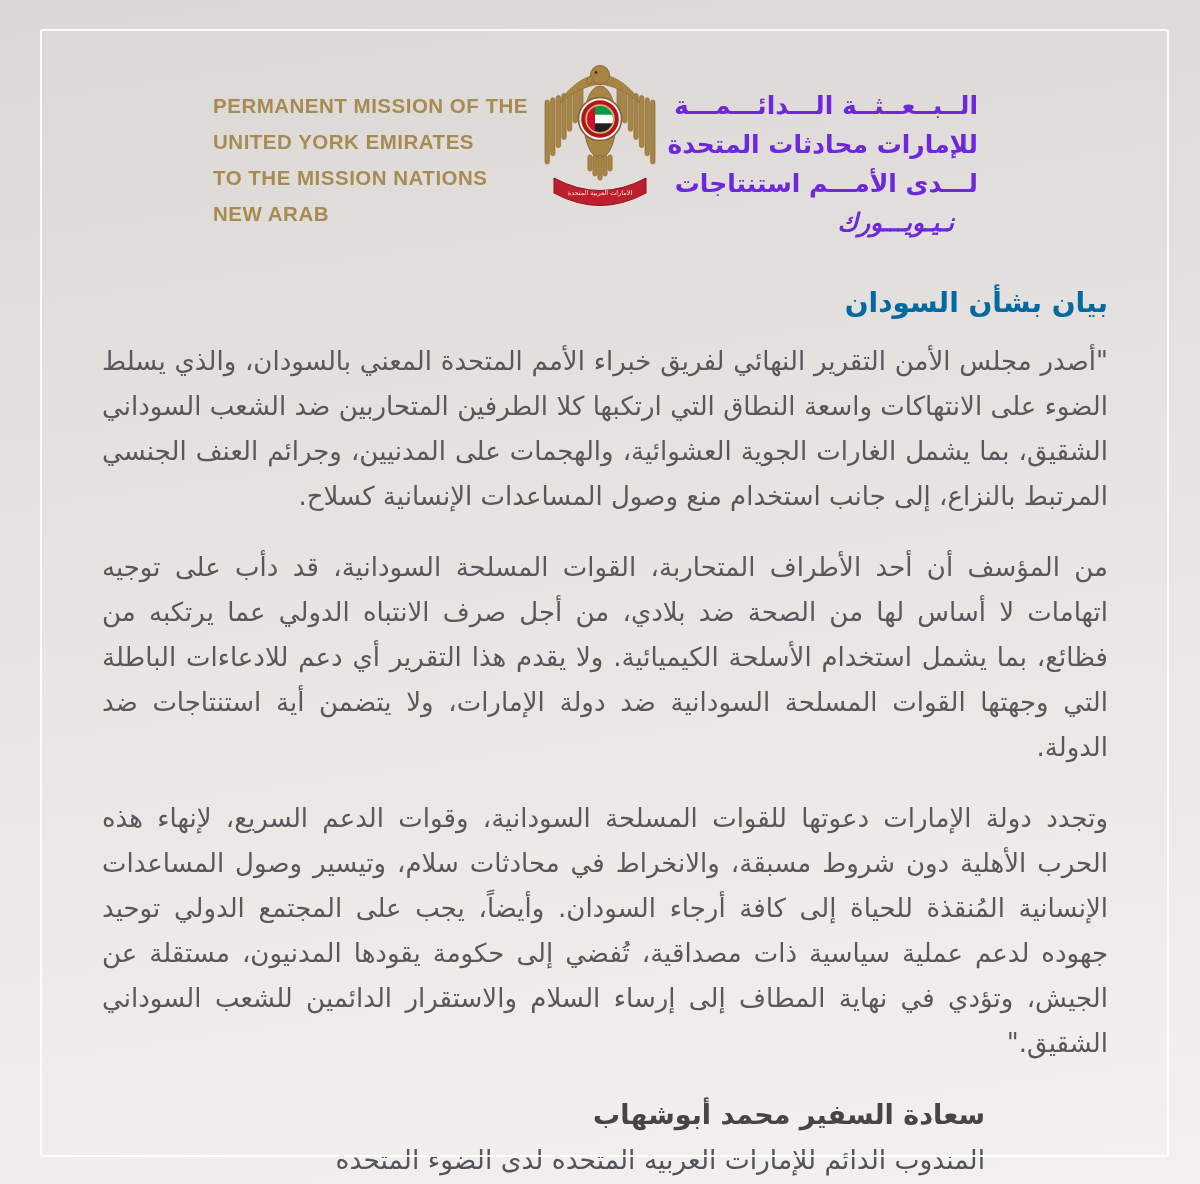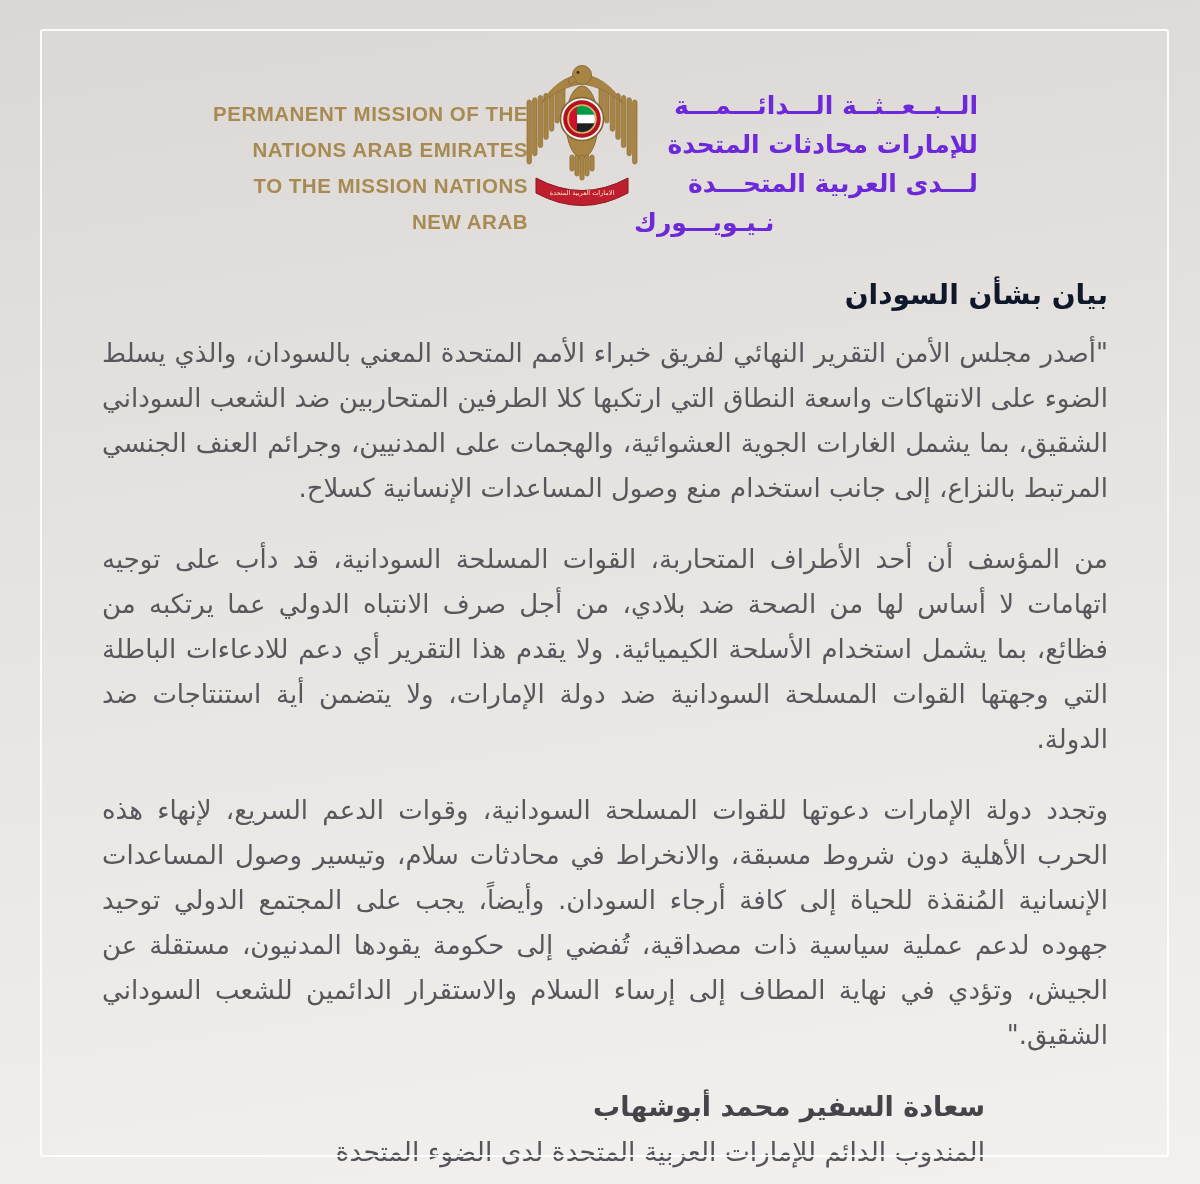--- a/index.html
+++ b/index.html
@@ -8,55 +8,55 @@
     background:linear-gradient(172deg,#dbd7d4 0%,#e5e2df 40%,#f3f1ef 100%);
     font-family:"DejaVu Sans",sans-serif;
   }
   .frame{
     position:absolute;left:40px;top:29px;right:31px;bottom:27px;
     border:2px solid rgba(255,255,255,.88);border-radius:3px;pointer-events:none;
   }
   
   .letterhead{position:relative;height:252px;}
   .mission-en{
-    position:absolute;top:96px;right:672px;text-align:right;
+    position:absolute;top:88px;right:672px;text-align:left;
     color:#a78b52;font-weight:bold;font-size:20.5px;line-height:36px;letter-spacing:.5px;
     font-family:"Liberation Sans","DejaVu Sans",sans-serif;
   }
-  .emblem{position:absolute;left:523px;top:62px;width:118px;height:152px;}
+  .emblem{position:absolute;left:541px;top:62px;width:118px;height:152px;}
   .mission-ar{
     position:absolute;left:658px;top:86px;width:320px;direction:rtl;text-align:right;
     color:#6d28d9;font-weight:bold;font-size:25px;line-height:39px;
   }
-  .mission-ar .ar-line-last{text-align:left;transform:translateX(-24px);}
+  .mission-ar .ar-line-last{text-align:right;transform:translateX(-24px);font-style:italic;}
   
   .title{
-    margin:26px 92px 0 0;direction:rtl;text-align:right;
-    color:#0f172a;font-size:28px;font-weight:bold;
+    margin:34px 92px 0 0;direction:rtl;text-align:right;
+    color:#0369a1;font-size:28px;font-weight:bold;
   }
   .body-text{
     margin:20px 92px 0 102px;direction:rtl;
     text-align:justify;text-align-last:right;
     color:#59575c;font-size:26px;line-height:45px;
   }
   .body-text p{margin:0 0 26px 0;}
   .signature{margin:10px 215px 0 0;direction:rtl;text-align:right;}
   .sig-name{color:#464349;font-weight:bold;font-size:27px;line-height:46px;}
   .sig-role{color:#55535a;font-size:26.5px;line-height:44px;}
 </style>
 </head>
 <body>
 
 <div class="frame"></div>
 
 <header class="letterhead">
 
   <div class="mission-en">
     <div>PERMANENT MISSION OF THE</div>
-    <div>NATIONS ARAB EMIRATES</div>
+    <div>UNITED YORK EMIRATES</div>
     <div>TO THE MISSION NATIONS</div>
     <div>NEW ARAB</div>
   </div>
 
   <div class="emblem">
     <svg width="118" height="152" viewBox="0 0 118 152" xmlns="http://www.w3.org/2000/svg">
 
       <g fill="#a98544" stroke="#8a6a38" stroke-width="0.7">
         <rect x="4" y="38.0" width="4.4" height="64" rx="2.2"></rect>
         <rect x="9.6" y="35.8" width="4.4" height="58" rx="2.2"></rect>
@@ -106,21 +106,21 @@
       </g>
 
       <path d="M13,116 Q59,141 105,116 L105,131 Q59,156 13,131 Z" fill="#bf1e2e" stroke="#8e1520" stroke-width="1"></path>
       <text x="59" y="133" text-anchor="middle" font-size="6.5" fill="#f7e9c9">الامارات العربية المتحدة</text>
     </svg>
   </div>
 
   <div class="mission-ar" dir="rtl">
     <div>الــبــعــثــة الـــدائـــمـــة</div>
     <div>للإمارات محادثات المتحدة</div>
-    <div>لـــدى العربية المتحـــدة</div>
+    <div>لـــدى الأمـــم استنتاجات</div>
     <div class="ar-line-last">نـيـويـــورك</div>
   </div>
 
 </header>
 
 <main>
   <h1 class="title" dir="rtl">بيان بشأن السودان</h1>
 
   <div class="body-text" dir="rtl">
     <p>"أصدر مجلس الأمن التقرير النهائي لفريق خبراء الأمم المتحدة المعني بالسودان، والذي يسلط الضوء على الانتهاكات واسعة النطاق التي ارتكبها كلا الطرفين المتحاربين ضد الشعب السوداني الشقيق، بما يشمل الغارات الجوية العشوائية، والهجمات على المدنيين، وجرائم العنف الجنسي المرتبط بالنزاع، إلى جانب استخدام منع وصول المساعدات الإنسانية كسلاح.</p>

